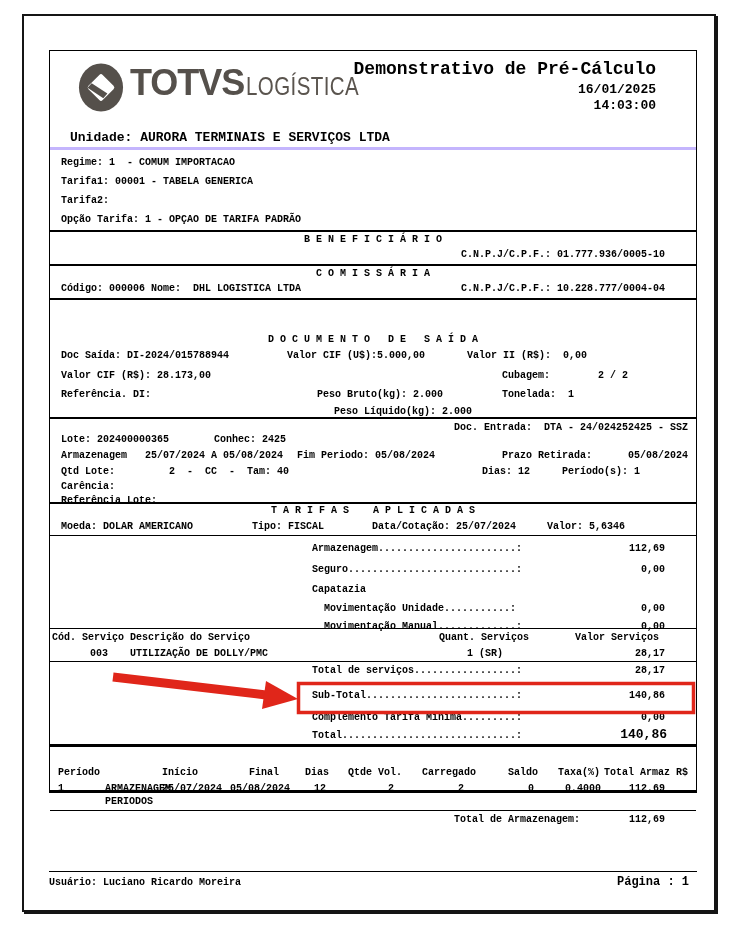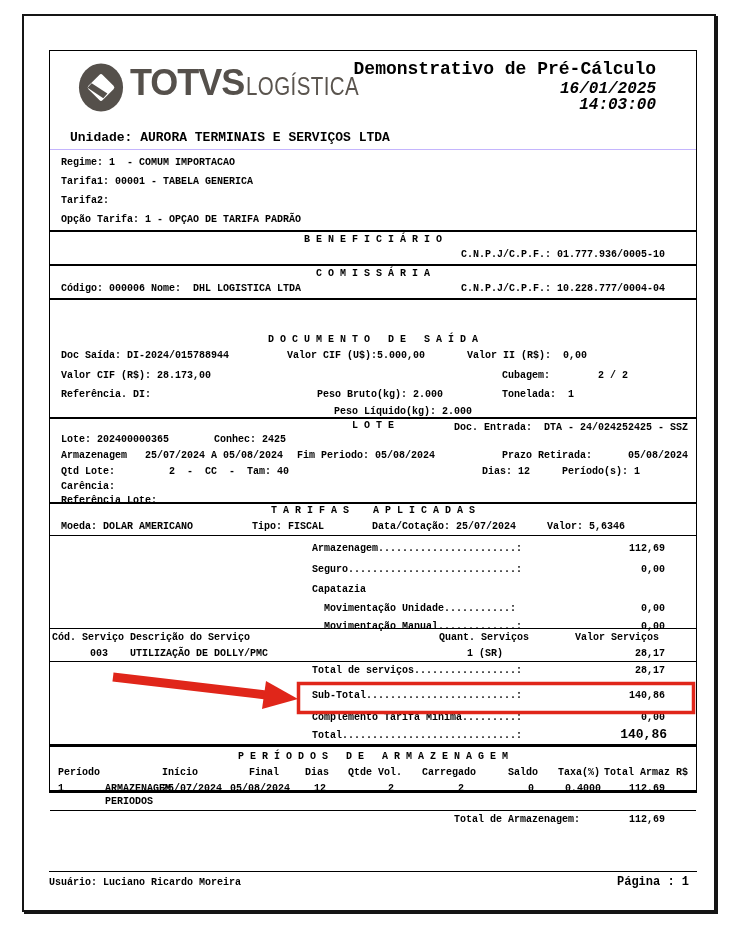--- a/index.html
+++ b/index.html
@@ -20,21 +20,21 @@
     position:absolute;white-space:pre;color:#000;
     font:bold 10px/12px "Liberation Mono","DejaVu Sans Mono",monospace;
   }
   .ttl{
     position:absolute;left:0;right:0;text-align:center;white-space:pre;color:#000;
     font:bold 10px/12px "Liberation Mono","DejaVu Sans Mono",monospace;
   }
   .fs18{font-size:18px;line-height:20px;}
   .fs13{font-size:13px;line-height:15px;}
   .fs12{font-size:12px;line-height:14px;}
-  .it11{font-size:16px;font-style:italic;line-height:13px;}
+  .it11{font-size:13px;line-height:13px;}
   .rt{text-align:right;}
   .brand-name{
     position:absolute;color:#55504B;
     font:bold 36px/36px "Liberation Sans","DejaVu Sans",sans-serif;letter-spacing:-1px;
   }
   .brand-product{
     position:absolute;color:#5a544e;
     font:400 25px/26px "Liberation Sans","DejaVu Sans",sans-serif;
     transform:scaleX(0.82);transform-origin:left center;letter-spacing:0.5px;
   }
@@ -56,21 +56,21 @@
         <rect x="13.5" y="15.5" width="21" height="21" rx="2.5" transform="rotate(45 24 26)" fill="#ffffff"></rect>
         <path d="M14 22 L31 32 L27 37 L10 27 Z" transform="rotate(3 24 26)" fill="#55504B"></path>
       </svg>
       <span class="brand-name" style="left:80px;top:14px;">TOTVS</span>
       <span class="brand-product" style="left:196px;top:22px;">LOGÍSTICA</span>
       <span class="t fs18" style="right:40px;top:8px;">Demonstrativo de Pré-Cálculo</span>
       <span class="t it11" style="right:40px;top:32px;">16/01/2025</span>
       <span class="t it11" style="right:40px;top:48px;">14:03:00</span>
     </div>
 
-    <div class="sec" style="height:26px;border-bottom:1px solid #c4b5fd;">
+    <div class="sec" style="height:26px;border-bottom:3px solid #c4b5fd;">
       <span class="t fs13" style="left:20px;top:6px;">Unidade: AURORA TERMINAIS E SERVIÇOS LTDA</span>
     </div>
 
     <div class="sec" style="height:82px;border-bottom:2px solid #000;">
       <span class="t" style="left:11px;top:7px;">Regime: 1  - COMUM IMPORTACAO</span>
       <span class="t" style="left:11px;top:26px;">Tarifa1: 00001 - TABELA GENERICA</span>
       <span class="t" style="left:11px;top:45px;">Tarifa2:</span>
       <span class="t" style="left:11px;top:64px;">Opção Tarifa: 1 - OPÇAO DE TARIFA PADRÃO</span>
     </div>
 
@@ -92,21 +92,20 @@
       <span class="t" style="left:417px;top:18px;">Valor II (R$):  0,00</span>
       <span class="t" style="left:11px;top:38px;">Valor CIF (R$): 28.173,00</span>
       <span class="t" style="left:452px;top:38px;">Cubagem:        2 / 2</span>
       <span class="t" style="left:11px;top:57px;">Referência. DI:</span>
       <span class="t" style="left:267px;top:57px;">Peso Bruto(kg): 2.000</span>
       <span class="t" style="left:452px;top:57px;">Tonelada:  1</span>
       <span class="t" style="left:255px;top:74px;padding-left:29px;">Peso Líquido(kg): 2.000</span>
     </div>
 
     <div class="sec" style="height:85px;border-bottom:2px solid #000;">
-      <span class="ttl" style="top:1px;">L O T E</span>
       <span class="t" style="left:11px;top:15px;">Lote: 202400000365</span>
       <span class="t" style="left:164px;top:15px;">Conhec: 2425</span>
       <span class="t" style="right:8px;top:3px;padding-left:6px;">Doc. Entrada:  DTA - 24/024252425 - SSZ</span>
       <span class="t" style="left:11px;top:31px;">Armazenagem   25/07/2024 A 05/08/2024</span>
       <span class="t" style="left:247px;top:31px;">Fim Periodo: 05/08/2024</span>
       <span class="t" style="right:8px;top:31px;">Prazo Retirada:      05/08/2024</span>
       <span class="t" style="left:11px;top:47px;">Qtd Lote:         2  -  CC  -  Tam: 40</span>
       <span class="t" style="left:432px;top:47px;">Dias: 12</span>
       <span class="t" style="left:512px;top:47px;">Período(s): 1</span>
       <span class="t" style="left:11px;top:62px;">Carência:</span>
@@ -149,21 +148,20 @@
       <span class="t rt" style="right:31px;top:3px;width:90px;">28,17</span>
       <span class="t" style="left:262px;top:28px;">Sub-Total.........................:</span>
       <span class="t rt" style="right:31px;top:28px;width:90px;">140,86</span>
       <span class="t" style="left:262px;top:50px;">Complemento Tarifa Minima.........:</span>
       <span class="t rt" style="right:31px;top:50px;width:90px;">0,00</span>
       <span class="t" style="left:262px;top:68px;">Total.............................:</span>
       <span class="t rt fs13" style="right:29px;top:65px;width:100px;">140,86</span>
     </div>
 
     <div class="sec" style="height:82px;border-top:3px solid #000;">
-      <span class="ttl" style="top:4px;">P E R Í O D O S   D E   A R M A Z E N A G E M</span>
       <span class="t" style="left:8px;top:20px;">Período</span>
       <span class="t" style="left:112px;top:20px;">Início</span>
       <span class="t" style="left:180px;top:20px;padding-left:19px;">Final</span>
       <span class="t" style="left:255px;top:20px;">Dias</span>
       <span class="t" style="left:298px;top:20px;">Qtde Vol.</span>
       <span class="t" style="left:372px;top:20px;">Carregado</span>
       <span class="t" style="left:458px;top:20px;">Saldo</span>
       <span class="t" style="left:508px;top:20px;">Taxa(%)</span>
       <span class="t" style="right:8px;top:20px;">Total Armaz R$</span>
 

